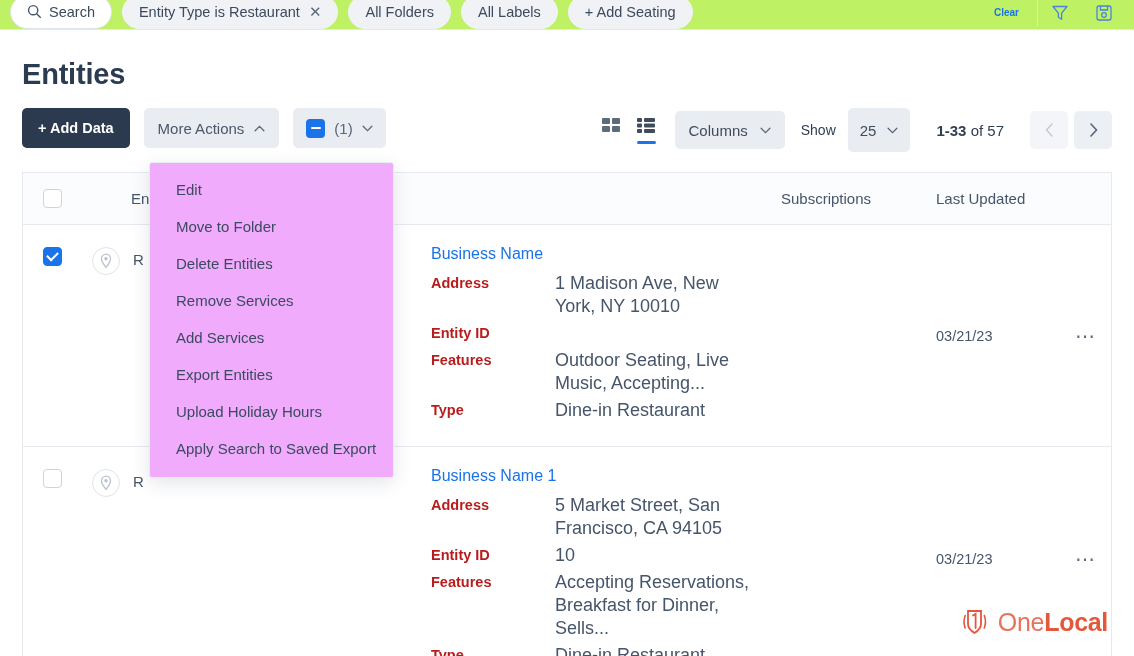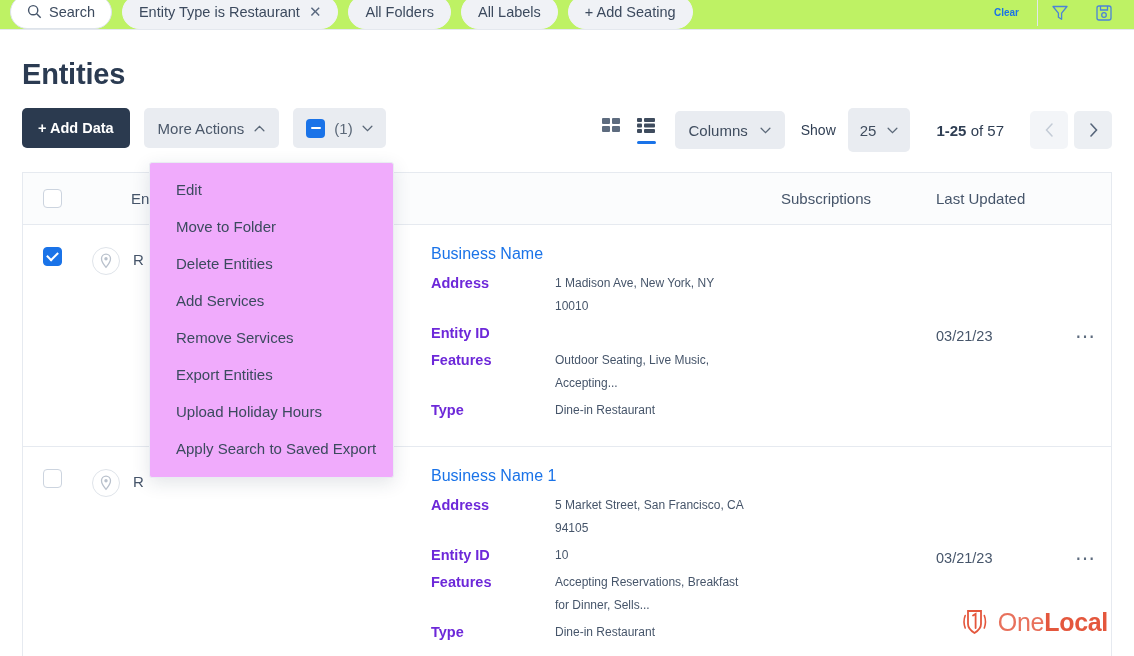--- a/index.html
+++ b/index.html
@@ -175,23 +175,23 @@
     font-size: 15px; color:#46556a; padding-top: 26px; padding-left: 2px;
   }
   .detail { padding-top: 20px; }
   .dname {
     color:#1a73e8; font-weight:normal; font-size: 16px;
     margin-bottom: 9px; cursor:pointer;
   }
   .drow { display:flex; margin-bottom: 4px; }
   .dkey {
     width: 124px; flex:none; font-weight:bold; font-size: 14.5px;
-    color:#6d28d9; line-height: 23px;
-  }
-  .dval { font-size: 12px; color:#46556a; line-height: 23px; width: 195px; }
+    color:#b91c1c; line-height: 23px;
+  }
+  .dval { font-size: 18px; color:#46556a; line-height: 23px; width: 195px; }
   .subs-cell { padding-top: 20px; }
   .upd-cell {
     font-size: 14.5px; color:#46556a;
     display:flex; align-items:center;
   }
   .trow .c-more { align-items:center; }
   .dots { color:#5d6b7e; font-size: 20px; letter-spacing:2px; cursor:pointer; line-height:10px; }
 
   
   .logo {
@@ -309,41 +309,41 @@
 
       <span class="show-label">Show</span>
 
       <button class="show-sel">
         <span>25</span>
         <svg class="chev" viewBox="0 0 12 8">
           <path d="M1 1.5L6 6.5l5-5" fill="none" stroke="#5b6878" stroke-width="1.5" stroke-linecap="round"></path>
         </svg>
       </button>
 
-      <span class="range"><b>1-25</b><span> of 57</span></span>
+      <span class="range"><b>1-33</b><span> of 57</span></span>
 
       <div class="pg disabled">
         <svg width="9" height="14" viewBox="0 0 9 14">
           <path d="M7 1L1.5 7 7 13" fill="none" stroke="#c3cbd6" stroke-width="1.5" stroke-linecap="round"></path>
         </svg>
       </div>
       <div class="pg">
         <svg width="9" height="14" viewBox="0 0 9 14">
           <path d="M2 1l5.5 6L2 13" fill="none" stroke="#56657a" stroke-width="1.6" stroke-linecap="round"></path>
         </svg>
       </div>
     </div>
   </div>
 
   <div class="menu">
     <div class="menu-item">Edit</div>
     <div class="menu-item">Move to Folder</div>
     <div class="menu-item">Delete Entities</div>
+    <div class="menu-item">Remove Services</div>
     <div class="menu-item">Add Services</div>
-    <div class="menu-item">Remove Services</div>
     <div class="menu-item">Export Entities</div>
     <div class="menu-item">Upload Holiday Hours</div>
     <div class="menu-item">Apply Search to Saved Export</div>
   </div>
 
   <div class="table">
 
     <div class="thead">
       <div class="c-check">
         <span class="cb"></span>

